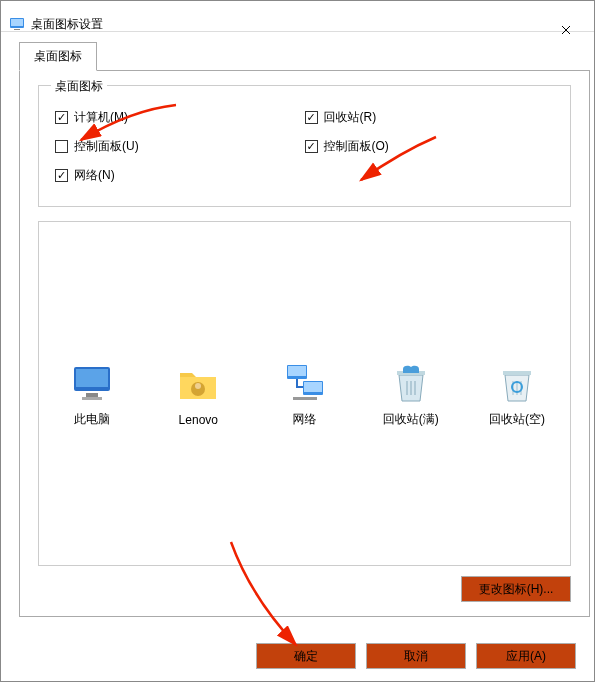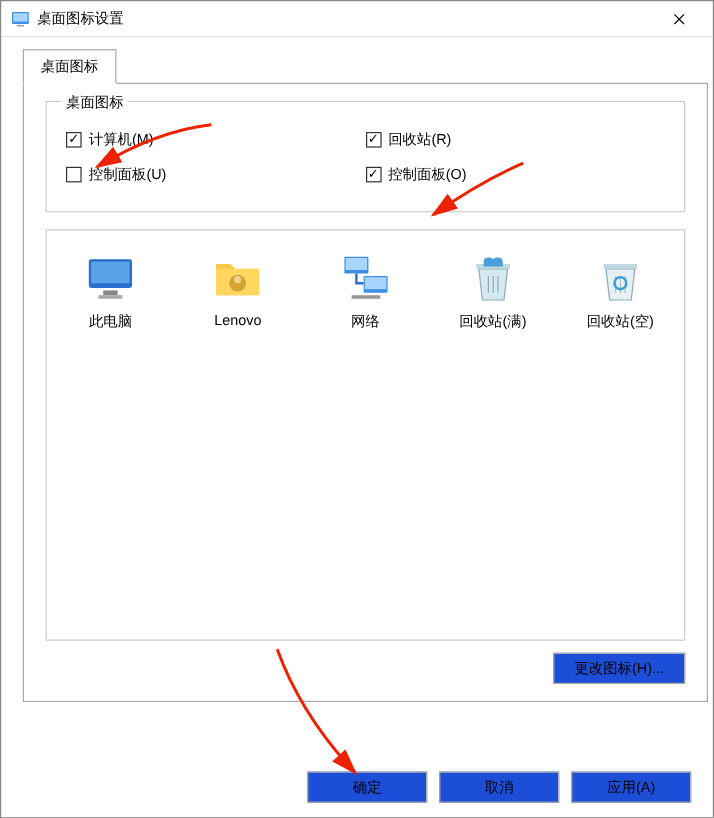--- a/index.html
+++ b/index.html
@@ -1,42 +1,42 @@
 <!DOCTYPE html>
 <html><head>
 <meta charset="utf-8">
 <style>
 * { box-sizing: border-box; margin: 0; padding: 0; }
 body { font-family: "Microsoft YaHei", "Segoe UI", sans-serif; font-size: 12px; background: #fff; }
 .window { width: 595px; height: 682px; border: 1px solid #888; display: flex; flex-direction: column; }
-.titlebar { height: 30px; display: flex; align-items: center; padding: 0 8px; border-bottom: 1px solid #ddd; }
+.titlebar { height: 30px; display: flex; padding: 15px 8px; border-bottom: 1px solid #ddd; }
 .titlebar-icon { width: 16px; height: 16px; margin-right: 6px; }
 .titlebar-text { flex: 1; font-size: 12px; }
 .close-btn { width: 40px; height: 28px; display: flex; align-items: center; justify-content: center; cursor: pointer; }
 .content { flex: 1; padding: 10px 4px 14px 18px; display: flex; flex-direction: column; position: relative; }
 .tabs { display: flex; margin-bottom: -1px; }
 .tab { padding: 5px 14px; border: 1px solid #aaa; background: #fff; font-size: 12px; cursor: pointer; position: relative; z-index: 2; border-bottom: 1px solid #fff; }
 .tab-panel { border: 1px solid #aaa; padding: 14px 18px; flex: 1; display: flex; flex-direction: column; }
 .fieldset { border: 1px solid #ccc; padding: 14px 16px 16px 16px; margin-bottom: 14px; }
 .fieldset-legend { padding: 0 4px; font-size: 12px; margin-left: -4px; background: #fff; position: relative; top: -22px; display: inline-block; }
 .fieldset-body { margin-top: -14px; }
 .check-row { display: flex; }
 .check-col { width: 50%; }
 .checkbox { display: flex; align-items: center; margin: 6px 0; cursor: pointer; }
 .cb { width: 13px; height: 13px; border: 1px solid #333; margin-right: 6px; display: flex; align-items: center; justify-content: center; background: #fff; }
 .cb.checked::after { content: "✓"; font-size: 11px; color: #000; line-height: 1; }
-.icon-grid { border: 1px solid #ccc; flex: 1; padding: 16px 10px; display: flex; align-items: flex-start; gap: 20px; min-height: 200px; }
+.icon-grid { border: 1px solid #ccc; flex: 1; padding: 16px 10px; display: flex; align-items: center; gap: 20px; min-height: 200px; }
 .icon-item { width: 90px; text-align: center; cursor: pointer; }
 .icon-img { width: 48px; height: 48px; margin: 0 auto 4px auto; display: flex; align-items: center; justify-content: center; }
 .icon-label { font-size: 12px; }
 .btn-row { display: flex; justify-content: flex-end; gap: 10px; margin-top: 10px; }
-.btn { min-width: 110px; height: 26px; border: 1px solid #adadad; background: #1d4ed8; font-size: 12px; font-family: inherit; cursor: pointer; padding: 0 14px; }
+.btn { min-width: 110px; height: 26px; border: 1px solid #adadad; background: #c2410c; font-size: 12px; font-family: inherit; cursor: pointer; padding: 0 14px; }
 .bottom-check { margin-top: 14px; }
 .footer-btns { display: flex; justify-content: flex-end; gap: 10px; padding: 12px 18px; }
-.footer-btns .btn { min-width: 100px; margin-top: 32px; }
+.footer-btns .btn { min-width: 100px; }
 .arrow { position: absolute; pointer-events: none; }
 </style>
 </head>
 <body>
 
 <div class="window">
   <div class="titlebar">
     <div class="titlebar-icon">
       <svg width="16" height="16" viewBox="0 0 16 16">
           <rect x="1" y="2" width="14" height="10" fill="#3a8ee6" rx="1"></rect>
@@ -79,20 +79,28 @@
             <div class="check-col">
               <label class="checkbox">
                 <span class="cb"></span>
                 <span>控制面板(U)</span>
               </label>
             </div>
             <div class="check-col">
               <label class="checkbox">
                 <span class="cb checked"></span>
                 <span>控制面板(O)</span>
+              </label>
+            </div>
+          </div>
+          <div class="check-row">
+            <div class="check-col">
+              <label class="checkbox">
+                <span class="cb checked"></span>
+                <span>网络(N)</span>
               </label>
             </div>
           </div>
         </div>
       </div>
 
       <div class="icon-grid">
         <div class="icon-item">
           <div class="icon-img">
             <svg width="44" height="44" viewBox="0 0 44 44">

